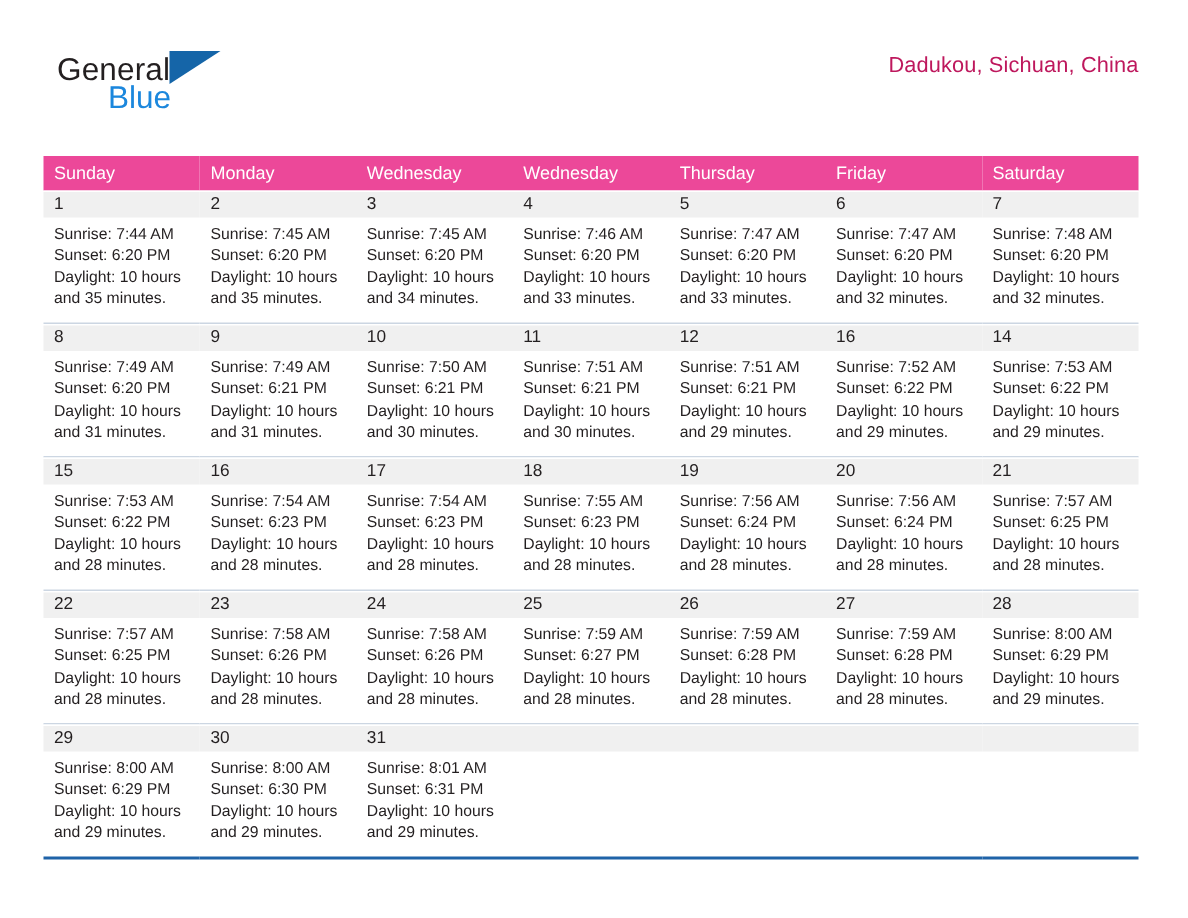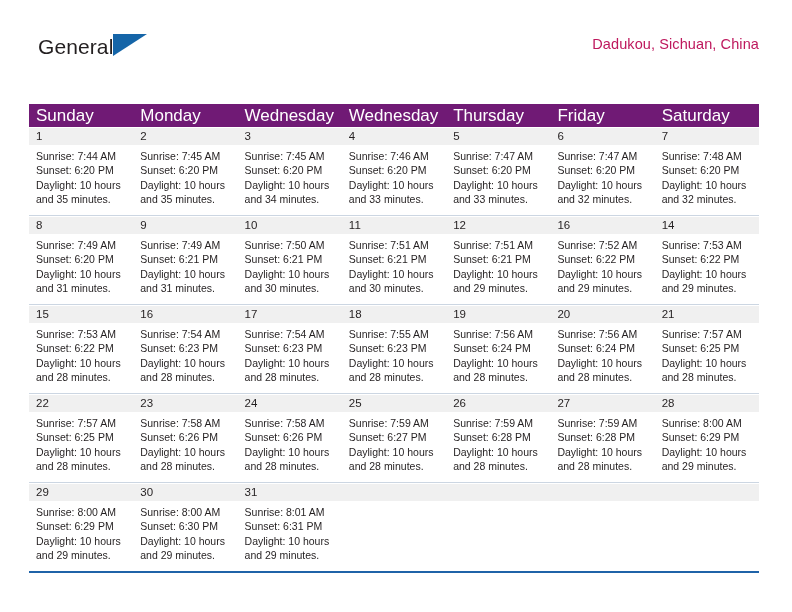--- a/index.html
+++ b/index.html
@@ -91,23 +91,23 @@
   
   .calendar {
     position: absolute;
     top: 104px;
     left: 29px;
     width: 730px;
     border-collapse: collapse;
     table-layout: fixed;
   }
   .calendar th {
-    background: #701a75;
+    background: #ec4899;
     color: #ffffff;
-    font-size: 17px;
+    font-size: 12px;
     font-weight: normal;
     text-align: left;
     padding: 5px 0 5px 7px;
     line-height: 13px;
     border: none;
   }
   .calendar td {
     vertical-align: top;
     padding: 0;
     border: none;
@@ -155,20 +155,21 @@
 
 <div class="page">
 
   <div class="header">
 
     <div class="brand">
       <div class="brand-top-row">
         <span class="brand-general">General</span>
         <span class="brand-triangle"></span>
       </div>
+      <div class="brand-blue">Blue</div>
     </div>
 
     <div class="title-block">
       <p class="cal-subtitle">Dadukou, Sichuan, China</p>
     </div>
 
   </div>
 
   <table class="calendar">
     <thead>

